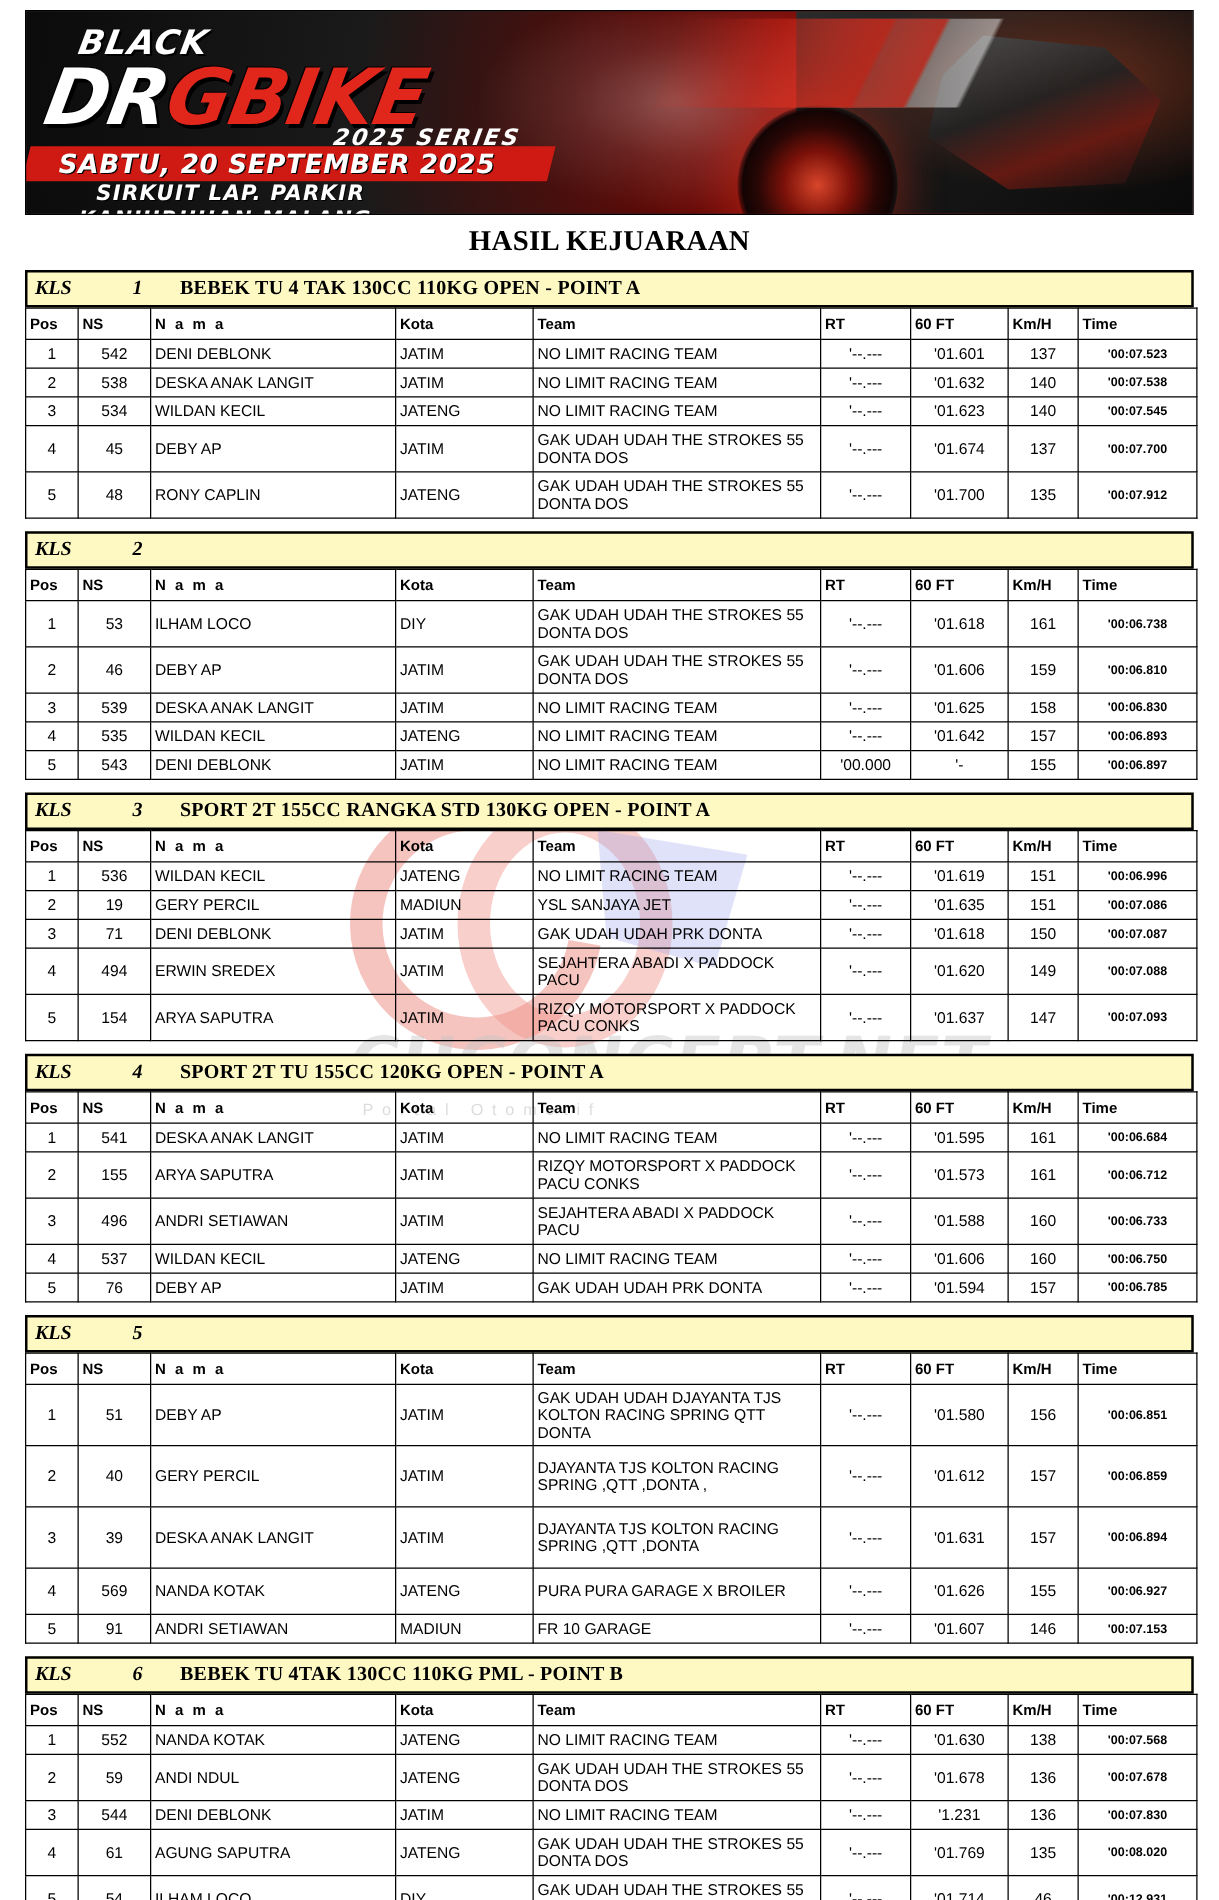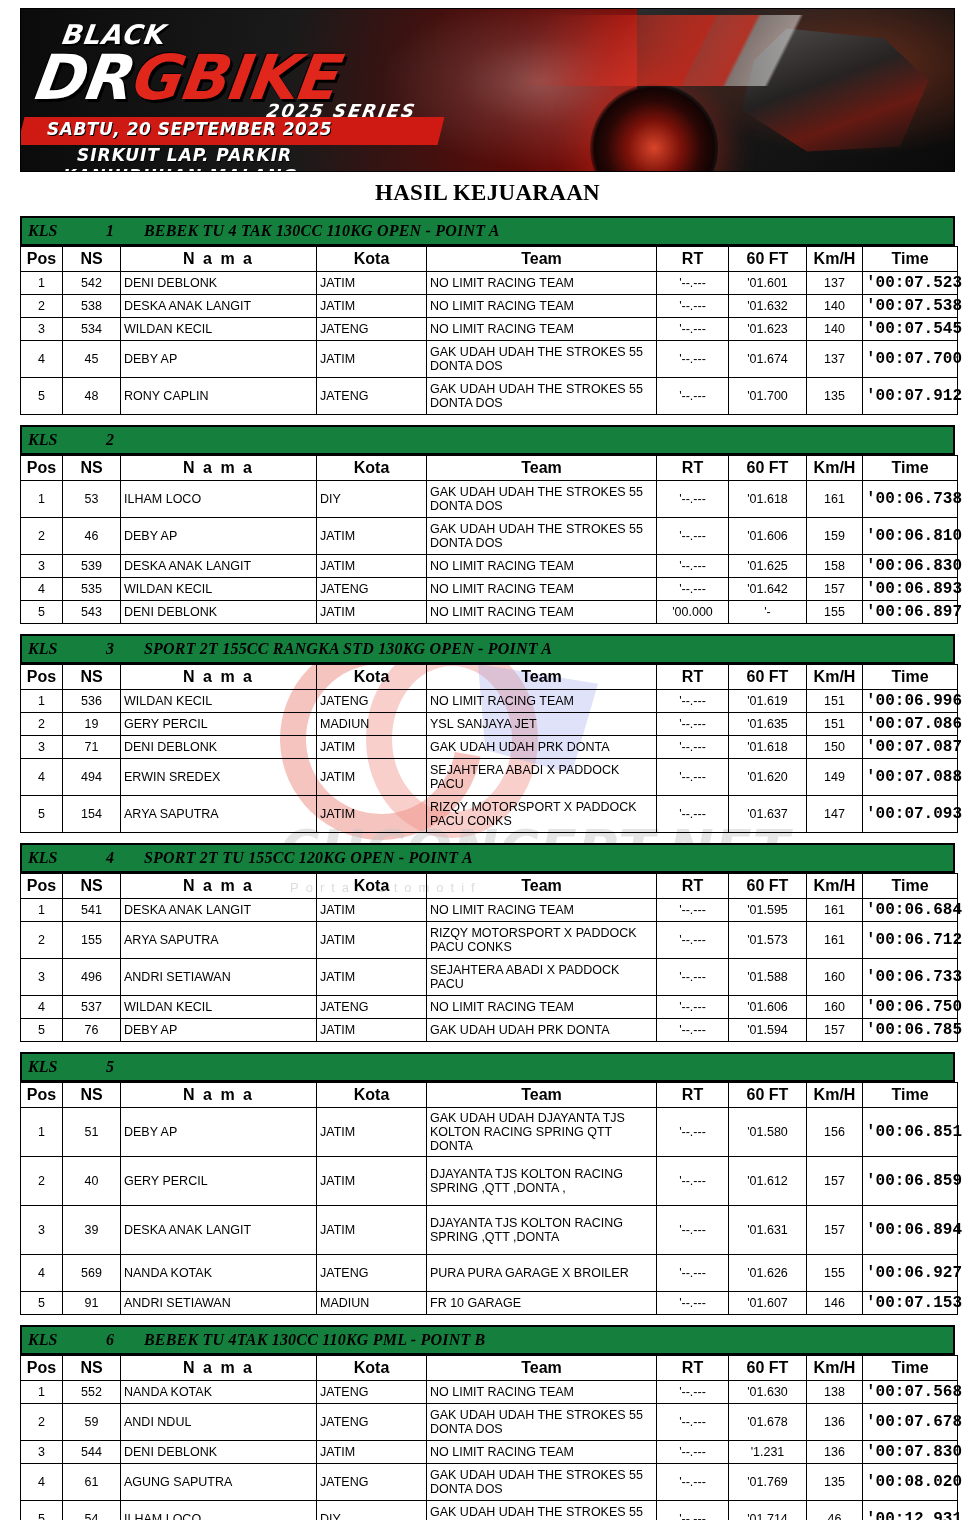--- a/index.html
+++ b/index.html
@@ -83,21 +83,21 @@
     letter-spacing:2px;
   }
   .date-bar{
     position:absolute;left:0;top:108px;width:420px;height:28px;
     background:#cf1a14;
     transform:skewX(-14deg);
   }
   .date-text{
     position:absolute;left:26px;top:110px;
     font-family:"DejaVu Sans", sans-serif;
-    font-weight:bold;font-style:italic;font-size:17px;color:#fff;
+    font-weight:bold;font-style:italic;font-size:21px;color:#fff;
     letter-spacing:.5px;
     text-shadow:1px 1px 0 #000;
   }
   .venue1,.venue2{
     position:absolute;left:56px;
     font-family:"DejaVu Sans", sans-serif;
     font-weight:bold;font-style:italic;color:#fff;
     letter-spacing:1px;
     text-shadow:1px 1px 0 #000;
   }
@@ -150,21 +150,21 @@
     position:absolute;left:290px;top:312px;
     font-family:"Liberation Sans", sans-serif;
     font-size:13px;letter-spacing:7px;color:rgba(150,150,150,.6);
   }
 
   
   .content{position:relative;z-index:10;margin:0 20px;}
   .klass{margin-top:10px;}
   .klass-head{
     border:2px solid #000;
-    background:#15803d;
+    background:#fef9c3;
     display:flex;
     align-items:stretch;
     height:26px;
   }
   .kl-lbl{
     width:56px;
     font-family:"Liberation Serif", serif;
     font-weight:bold;font-style:italic;font-size:16px;
     display:flex;align-items:center;padding-left:6px;
   }
@@ -174,48 +174,47 @@
     font-family:"Liberation Serif", serif;
     font-weight:bold;font-style:italic;font-size:16px;
     display:flex;align-items:center;justify-content:center;
   }
   .kl-name{
     flex:1;
     font-family:"Liberation Serif", serif;
     font-weight:bold;font-size:16px;
     display:flex;align-items:center;padding-left:8px;
     letter-spacing:.2px;
-    font-style:italic;
   }
   table{
     border-collapse:collapse;
     width:100%;
     table-layout:fixed;
     font-size:12.5px;
   }
   th,td{
     border:1px solid #000;
     padding:1px 3px;
     vertical-align:middle;
     height:20px;
   }
   thead th{
     font-weight:bold;
-    text-align:center;
-    font-size:16px;
+    text-align:left;
+    font-size:12px;
     height:22px;
   }
   th.nama{letter-spacing:2px;}
   td.pos,td.ns{text-align:center;}
   td.rt,td.ft,td.kmh{text-align:center;}
   td.time{
     text-align:center;
     font-weight:bold;
-    font-size:16px;
-    font-family:Liberation Mono, monospace;
+    font-size:10px;
+    font-family:Liberation Sans, sans-serif;
     margin-left:14px;
   }
   td.nama,td.kota,td.team{text-align:left;}
   col.c-pos{width:42px;}
   col.c-ns{width:58px;}
   col.c-nama{width:196px;}
   col.c-kota{width:110px;}
   col.c-team{width:230px;}
   col.c-rt{width:72px;}
   col.c-ft{width:78px;}

